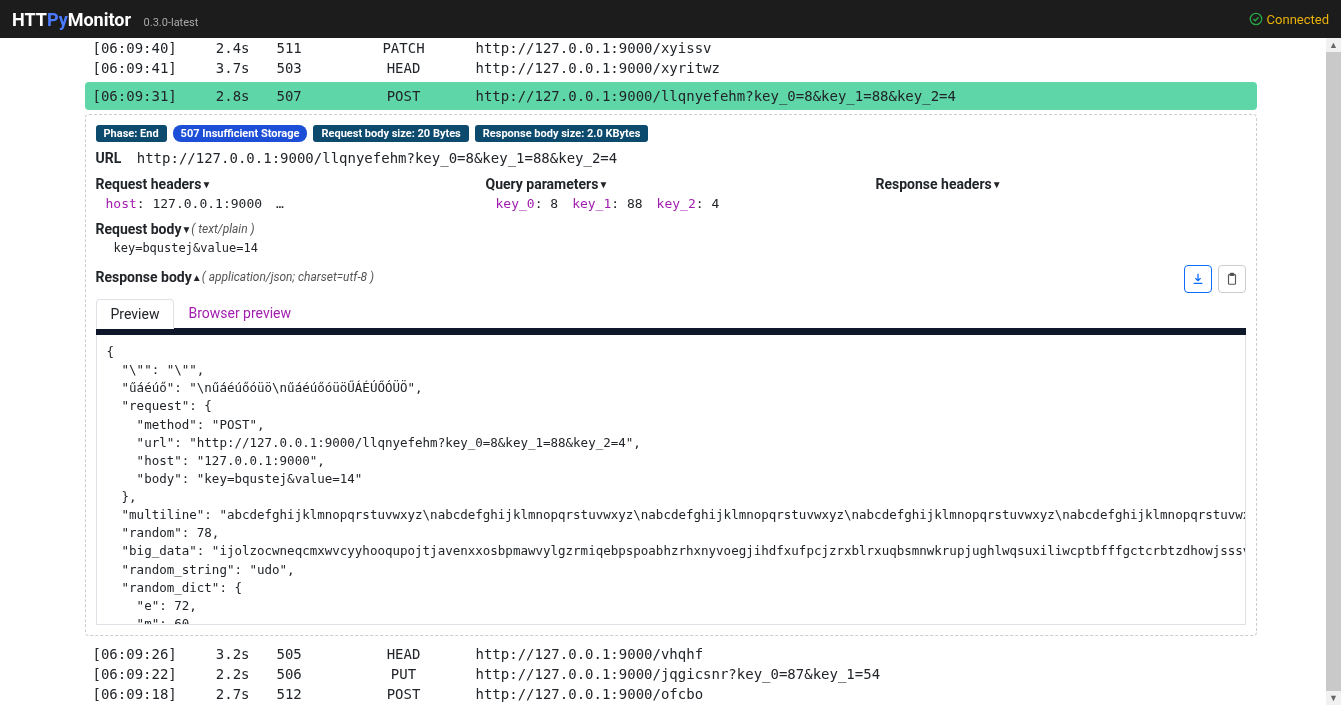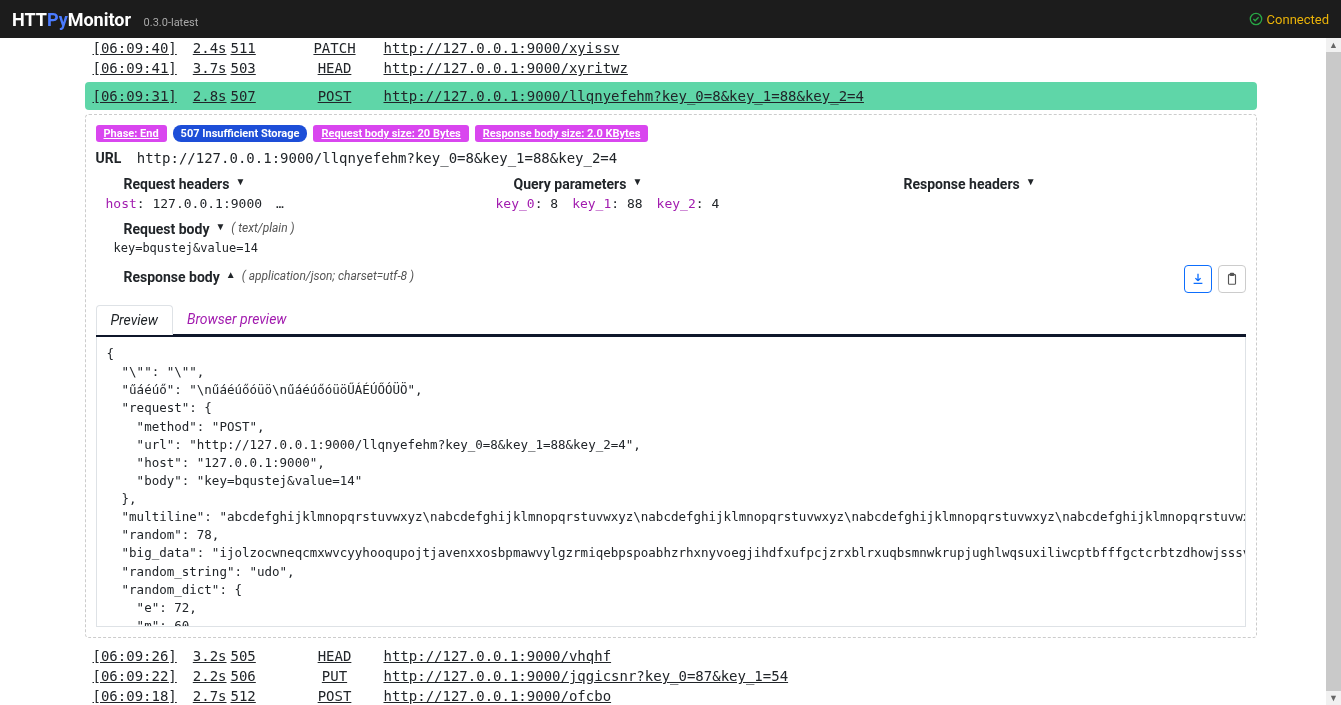--- a/index.html
+++ b/index.html
@@ -6,54 +6,54 @@
 body { font-family: -apple-system, BlinkMacSystemFont, "Segoe UI", Roboto, sans-serif; background: #fff; font-size: 14px; color: #212529; }
 .mono { font-family: "Consolas", "Monaco", monospace; }
 .header { background: #1c1c1c; height: 38px; display: flex; align-items: center; padding: 0 12px; color: #fff; justify-content: space-between; gap: 29px; }
 .logo { font-weight: bold; font-size: 18px; }
 .logo .htt { color: #fff; }
 .logo .py { color: #4b7bff; }
 .logo .monitor { color: #fff; }
 .version { font-size: 11px; color: #aaa; margin-left: 8px; font-weight: normal; }
 .connected { color: #eab308; font-size: 13px; display: flex; align-items: center; gap: 4px; }
 .main { margin: 0 auto; max-width: 1180px; padding: 0 4px; }
-.req-row { display: flex; align-items: flex-end; padding: 2px 8px; font-size: 14px; gap: 4px; text-decoration: underline; }
+.req-row { display: flex; align-items: flex-end; padding: 2px 8px; font-size: 14px; gap: 27px; }
 .req-row .time { width: 80px; }
 .req-row .dur { width: 50px; text-align: right; }
 .req-row .status { width: 55px; text-align: left; }
 .req-row .method { width: 90px; text-align: center; }
 .req-row .url { flex: 1; }
 .req-row.bold { font-weight: bold; }
 .req-row.selected { background: #5fd6a8; border-radius: 4px; padding: 6px 8px; margin: 4px 0; }
 .req-row .actions { margin-left: auto; display: flex; gap: 12px; color: #888; }
 .req-row .actions span { cursor: pointer; }
 .detail-panel { border: 1px dashed #ccc; border-radius: 4px; margin: 4px 0 8px 0; padding: 10px; }
 .badges { display: flex; gap: 6px; margin-bottom: 8px; }
 .badge { font-size: 11px; padding: 2px 8px; border-radius: 3px; color: #fff; font-weight: bold; }
-.badge.gray { background: #d946ef; text-decoration: underline; }
+.badge.gray { background: #0c4a6e; }
 .badge.red { background: #1d4ed8; border-radius: 8px; }
 .url-line { margin-bottom: 10px; font-size: 14px; }
 .url-line .lbl { font-weight: bold; margin-right: 12px; }
 .cols3 { display: flex; gap: 20px; }
 .col { flex: 1; min-width: 0; }
-.sect-title { font-weight: bold; font-size: 14px; margin-bottom: 4px; display: flex; align-items: flex-start; gap: 6px; cursor: pointer; margin-left: 28px; }
+.sect-title { font-weight: bold; font-size: 14px; margin-bottom: 4px; display: flex; align-items: center; cursor: pointer; }
 .sect-title .type { font-weight: normal; font-style: italic; font-size: 12px; color: #555; }
 .caret { font-size: 10px; }
 .kv { font-size: 13px; padding-left: 10px; white-space: nowrap; overflow: hidden; text-overflow: ellipsis; }
 .kv .k { color: #a21caf; }
 .kv .v { color: #212529; }
 .kv .colon { color: #212529; }
 .kvpair { display: inline-block; margin-right: 14px; }
 .req-body-val { font-size: 12px; padding-left: 18px; margin-top: 2px; }
 .section { margin-top: 10px; }
 .resp-head { display: flex; align-items: center; justify-content: space-between; }
 .resp-btns { display: flex; gap: 6px; }
 .resp-btn { border: 1px solid #0d6efd; border-radius: 4px; width: 28px; height: 28px; display: flex; align-items: center; justify-content: center; color: #0d6efd; cursor: pointer; font-size: 14px; }
 .resp-btn.plain { border-color: #ccc; color: #555; }
-.tabs { display: flex; margin-top: 12px; border-bottom: 3px solid #0f172a; font-style: italic; }
+.tabs { display: flex; margin-top: 6px; border-bottom: 7px solid #0f172a; }
 .tab { padding: 6px 14px; cursor: pointer; font-size: 14px; }
 .tab.active { border: 1px solid #dee2e6; border-bottom: 1px solid #fff; border-radius: 4px 4px 0 0; margin-bottom: -1px; }
 .tab.inactive { color: #a21caf; }
 .code-preview { border: 1px solid #dee2e6; border-top: none; height: 290px; overflow: auto; padding: 8px 10px; font-size: 12.5px; line-height: 1.45; white-space: pre; }
 .outer-scroll { position: fixed; right: 0; top: 38px; bottom: 0; width: 15px; background: #f1f1f1; }
 .outer-scroll .thumb { position: absolute; top: 0; width: 100%; height: 60%; background: #c9c9c9; }
 .arrow-up, .arrow-down { position: absolute; width: 100%; height: 14px; font-size: 9px; display: flex; align-items: center; justify-content: center; color: #666; }
 .arrow-up { top: 0; } .arrow-down { bottom: 0; }
 .check-icon { width: 14px; height: 14px; display: inline-block; }
 </style>

